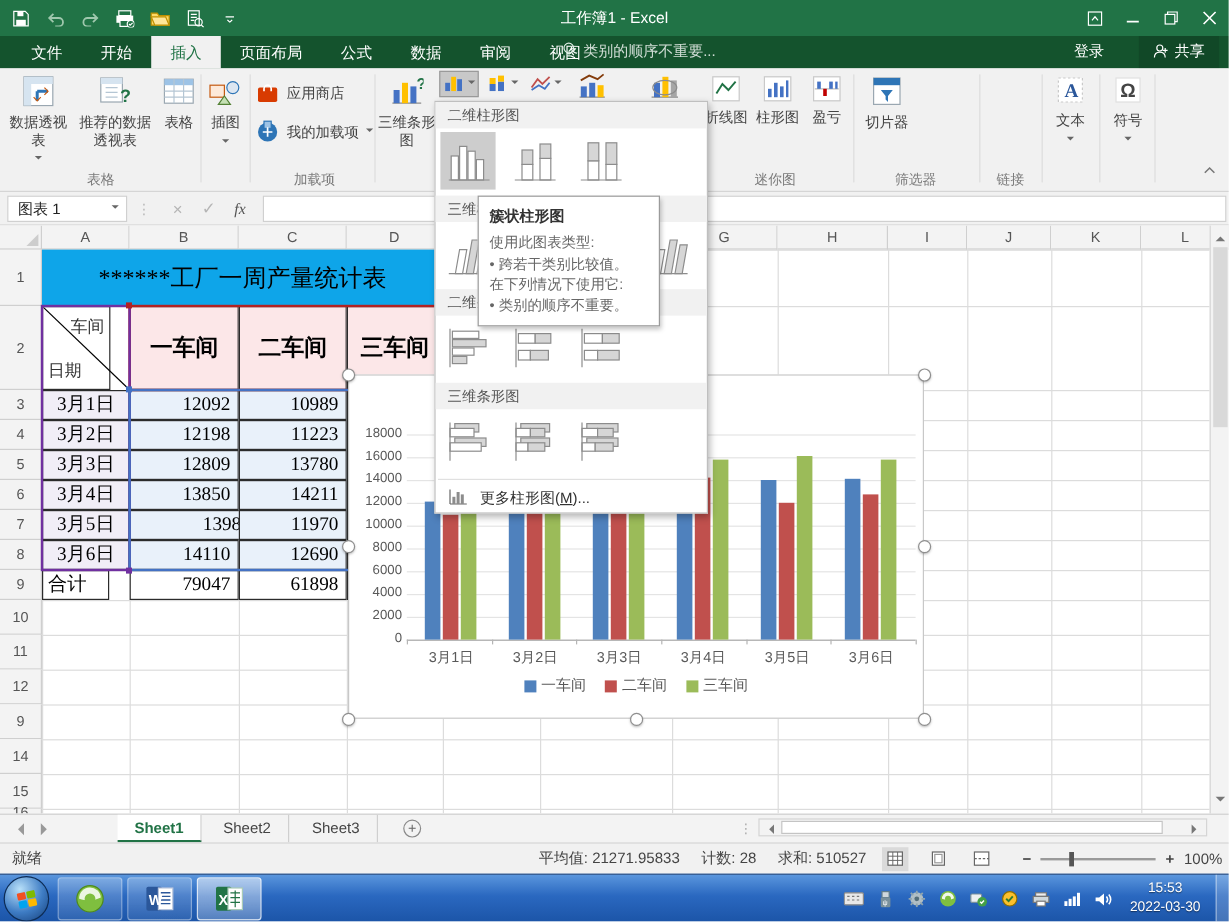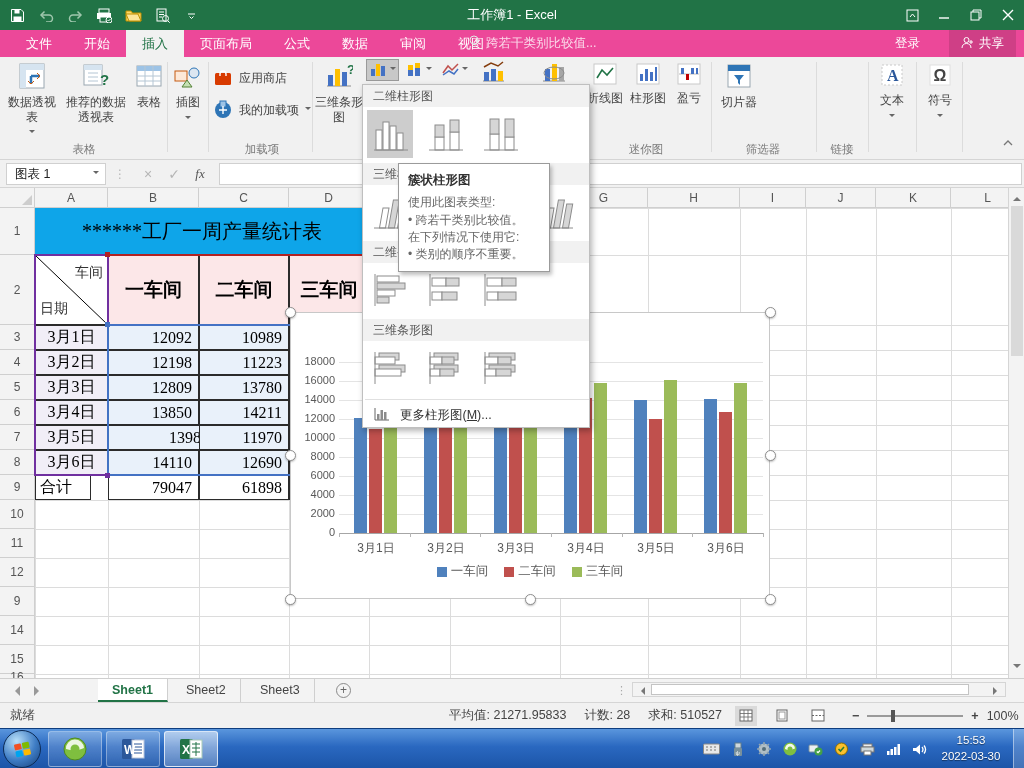--- a/index.html
+++ b/index.html
@@ -6,21 +6,21 @@
 body{width:1024px;height:768px;overflow:hidden;font-family:"Liberation Sans","DejaVu Sans",sans-serif;font-size:12px;color:#333;background:#fff}
 #screen{position:relative;width:1024px;height:768px;overflow:hidden;background:#fff}
 
 #titlebar{position:absolute;left:0;top:0;width:1024px;height:30px;background:#217346}
 #qat{position:absolute;left:8px;top:0;height:30px;display:flex;align-items:center;gap:11px}
 .qicon{width:18px;height:18px;display:flex;align-items:center;justify-content:center}
 #win-title{position:absolute;left:0;top:0;width:100%;height:30px;line-height:30px;text-align:center;color:#fff;font-size:13px}
 #winctl{position:absolute;right:0;top:0;height:30px;display:flex}
 .wbtn{width:32px;height:30px;display:flex;align-items:center;justify-content:center}
 
-#tabrow{position:absolute;left:0;top:30px;width:1024px;height:27px;background:#ec4899;display:flex;align-items:stretch;padding-left:10px}
+#tabrow{position:absolute;left:0;top:30px;width:1024px;height:27px;background:#14532d;display:flex;align-items:stretch;padding-left:10px}
 .rtab{padding:0 16px;line-height:27px;color:#fff;font-size:13px}
 .rtab.active{background:#f1f1f1;color:#217346}
 #tellme{position:absolute;left:468px;top:30px;height:27px;display:flex;align-items:center;gap:6px;color:rgba(255,255,255,.8);font-size:12.5px}
 #signin{position:absolute;right:104px;top:30px;height:27px;line-height:27px;color:#fff;font-size:12.5px}
 #share{position:absolute;right:8px;top:30px;height:27px;display:flex;align-items:center;gap:5px;color:#fff;font-size:12.5px;background:rgba(0,0,0,.12);padding:0 12px}
 
 #ribbon{position:absolute;left:0;top:57px;width:1024px;height:103px;background:#f1f1f1;border-bottom:1px solid #d5d5d5}
 .bigbtn{position:absolute;top:2px;height:84px;display:flex;flex-direction:column;align-items:center;padding-top:4px;gap:3px;font-size:12px;color:#444;line-height:1.2;text-align:center}
 .rowbtn{position:absolute;height:26px;display:flex;align-items:center;gap:6px;font-size:12px;color:#444}
 .grplabel{position:absolute;bottom:3px;height:14px;font-size:11.5px;color:#7a7a7a;text-align:center;width:100px}
@@ -47,21 +47,21 @@
 .hline{position:absolute;height:1px;background:#dcdcdc}
 
 .cell{position:absolute;border:1px solid #2b2b2b;display:flex;align-items:center;font-family:"Liberation Serif","DejaVu Serif",serif;color:#000;background:#fff}
 .title-cell{border:none;justify-content:center;font-size:20px;background:#0ea5e9}
 .hdr-cell{background:#fce7e8;font-weight:bold;font-size:19px;justify-content:center}
 .date-cell{background:#f1eef7;justify-content:center;font-size:16px}
 .num-cell{background:#e9f1fa;justify-content:flex-end;padding-right:6px;font-size:16px}
 .blank-blue{background:#e9f1fa}
 .total-label{background:#fff;padding-left:4px;font-size:16px}
 .total-num{background:#fff;justify-content:flex-end;padding-right:6px;font-size:16px}
-#corner-cell{position:absolute;left:35px;top:67px;width:73px;height:70px;border:1px solid #2b2b2b;background:#fff;font-family:"Liberation Serif",serif;font-size:14px}
+#corner-cell{position:absolute;left:35px;top:67px;width:57px;height:70px;border:1px solid #2b2b2b;background:#fff;font-family:"Liberation Serif",serif;font-size:14px}
 #corner-cell .ct{position:absolute;right:4px;top:8px}
 #corner-cell .cb{position:absolute;left:4px;bottom:6px}
 
 .range{position:absolute;pointer-events:none;z-index:4}
 #range-red{left:107px;top:66px;width:264px;height:72px;border:2px solid #b22222}
 #range-purple{left:34px;top:66px;width:75px;height:222px;border:2px solid #7030a0}
 #range-blue{left:107px;top:136px;width:264px;height:152px;border:2px solid #4472c4}
 .rhandle{position:absolute;width:5px;height:5px;z-index:4}
 
 #chart{position:absolute;left:290px;top:124px;width:480px;height:287px;background:#fff;border:1px solid #c8c8c8;z-index:5}
@@ -212,21 +212,21 @@
     <div class="rtab">公式</div>
     <div class="rtab">数据</div>
     <div class="rtab">审阅</div>
     <div class="rtab">视图</div>
   </div>
   <div id="tellme">
     <span><svg width="12" height="14">
           <circle cx="6" cy="5" r="4" fill="none" stroke="#dfeee5"></circle>
           <path d="M4.5 9.5h3M4.5 11.5h3" stroke="#dfeee5"></path>
         </svg></span>
-    <span>跨若干类别比较值...</span>
+    <span>类别的顺序不重要...</span>
   </div>
   <div id="signin">登录</div>
   <div id="share">
     <span><svg width="13" height="13">
           <circle cx="5.5" cy="4" r="2.5" fill="none" stroke="#fff"></circle>
           <path d="M1 12c0-3 2-4.5 4.5-4.5S10 9 10 12" fill="none" stroke="#fff"></path>
           <path d="M10 4v4M8 6h4" stroke="#fff"></path>
         </svg></span>
     <span>共享</span>
   </div>

